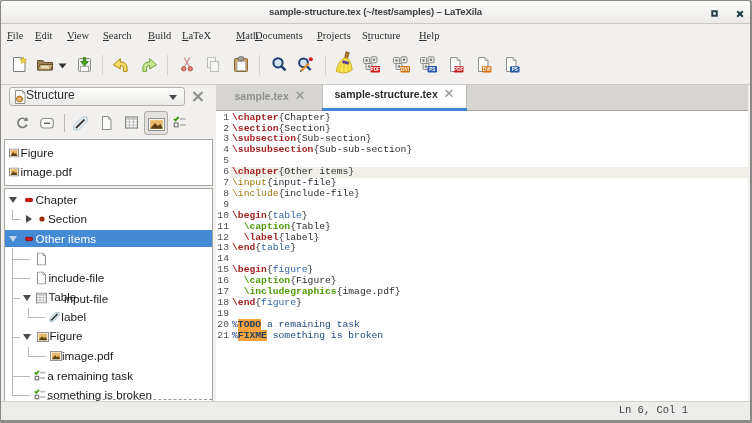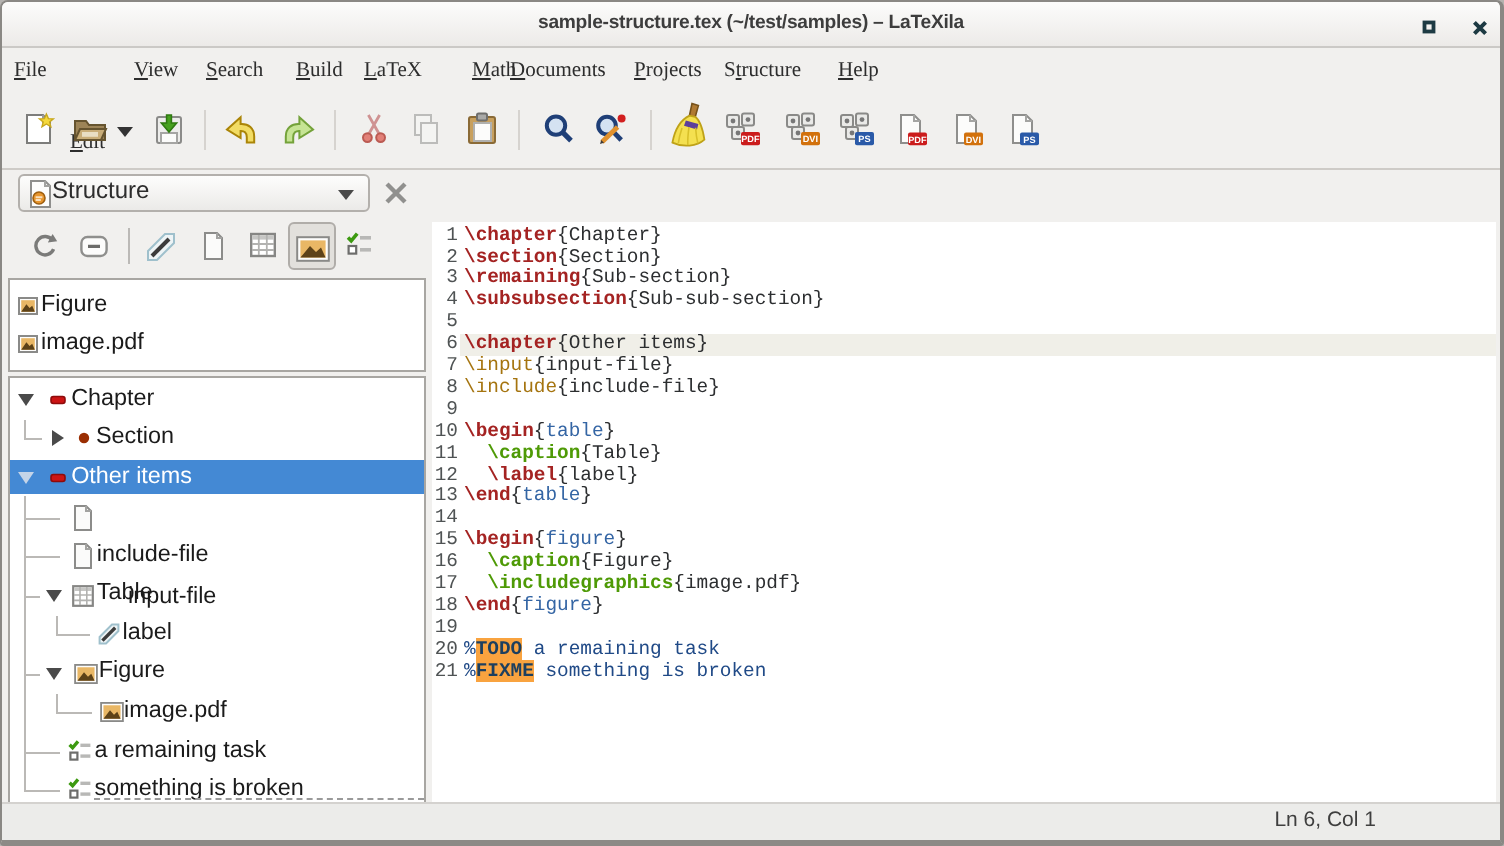--- a/index.html
+++ b/index.html
@@ -46,38 +46,38 @@
 #gutter { position:absolute; left:0; top:1.6px; width:13px; text-align:right; font-family:"Liberation Mono", monospace; font-size:9.7px; line-height:10.9px; color:#4f5354; }
 #code { position:absolute; left:16px; top:1.6px; font-family:"Liberation Mono", monospace; font-size:9.7px; line-height:10.9px; color:#2c2e30; }
 .k { color:#a42322; font-weight:bold; }
 .g { color:#4e9a06; font-weight:bold; }
 .b { color:#a5740f; }
 .e { color:#3465a4; }
 .c { color:#204a87; }
 .todo { color:#1c3f5f; font-weight:bold; background:#f9a33f;text-align:right; }
 #status { position:absolute; left:0; right:0; bottom:0; height:19px; background:#ececea; border-top:1px solid #d4d2cf;
   font-size:10.5px; color:#3f3f3f; }
-#status span { position:absolute; right:62px; line-height:16px; }
+#status span { position:absolute; right:62px; line-height:16px;font-family:Liberation Mono, monospace; }
 svg { display:block; }
 .iabs { position:absolute; }
 </style>
 </head>
 <body>
 <div id="win">
   <div id="title">sample-structure.tex (~/test/samples) – LaTeXila</div>
   <svg class="iabs" style="left:709.8px;top:8.9px;" width="7" height="7" viewBox="0 0 7 7">
       <rect x="1.25" y="1.25" width="4.5" height="4.5" fill="none" stroke="#1d3a43" stroke-width="1.9"></rect>
     </svg>
   <svg class="iabs" style="left:735px;top:9.3px;" width="8" height="8" viewBox="0 0 8 8">
       <path d="M1.2 1.2 L6.8 6.8 M6.8 1.2 L1.2 6.8" stroke="#1d3a43" stroke-width="2"></path>
     </svg>
 
   <div id="menubar">
     <span style="left:6px;"><u>F</u>ile</span>
-    <span style="left:34px;margin-top:36px;"><u>E</u>dit</span>
+    <span style="left:34px;"><u>E</u>dit</span>
     <span style="left:66px;"><u>V</u>iew</span>
     <span style="left:102px;"><u>S</u>earch</span>
     <span style="left:147px;"><u>B</u>uild</span>
     <span style="left:181px;"><u>L</u>aTeX</span>
     <span style="left:219px;margin-left:16px;"><u>M</u>ath</span>
     <span style="left:254px;"><u>D</u>ocuments</span>
     <span style="left:316px;"><u>P</u>rojects</span>
     <span style="left:361px;">S<u>t</u>ructure</span>
     <span style="left:418px;"><u>H</u>elp</span>
   </div>
@@ -388,20 +388,24 @@
             <rect x="6.2" y="1.8" width="5" height="1.7" fill="#b8b8b6"></rect>
             <rect x="1.2" y="6.3" width="3.5" height="3.5" fill="#fff" stroke="#6d6d6b" stroke-width="1.1"></rect>
             <rect x="6.2" y="7.2" width="5" height="1.7" fill="#b8b8b6"></rect>
           </svg>
         <span class="txt" style="left:42.3px;">something is broken</span>
         </div>
       <div style="position:absolute;left:42px;top:210px;width:165px;border-top:1px dashed #9a9a9a;"></div>
     </div>
   </div>
 
+  <div id="nbhead">
+    <div id="tab1">sample.tex&nbsp;&nbsp;<span class="tabx">✕</span></div>
+    <div id="tab2"><span>sample-structure.tex</span>&nbsp;&nbsp;<span class="tabx">✕</span><div class="bline"></div></div>
+  </div>
 
   <div id="editor">
     <div id="curline"></div>
     <pre id="gutter">1
 2
 3
 4
 5
 6
 7
@@ -414,21 +418,21 @@
 14
 15
 16
 17
 18
 19
 20
 21</pre>
     <pre id="code"><span class="k">\chapter</span>{Chapter}
 <span class="k">\section</span>{Section}
-<span class="k">\remaining</span>{Sub-section}
+<span class="k">\subsection</span>{Sub-section}
 <span class="k">\subsubsection</span>{Sub-sub-section}
 
 <span class="k">\chapter</span>{Other items}
 <span class="b">\input</span>{input-file}
 <span class="b">\include</span>{include-file}
 
 <span class="k">\begin</span>{<span class="e">table</span>}
   <span class="g">\caption</span>{Table}
   <span class="k">\label</span>{label}
 <span class="k">\end</span>{<span class="e">table</span>}

